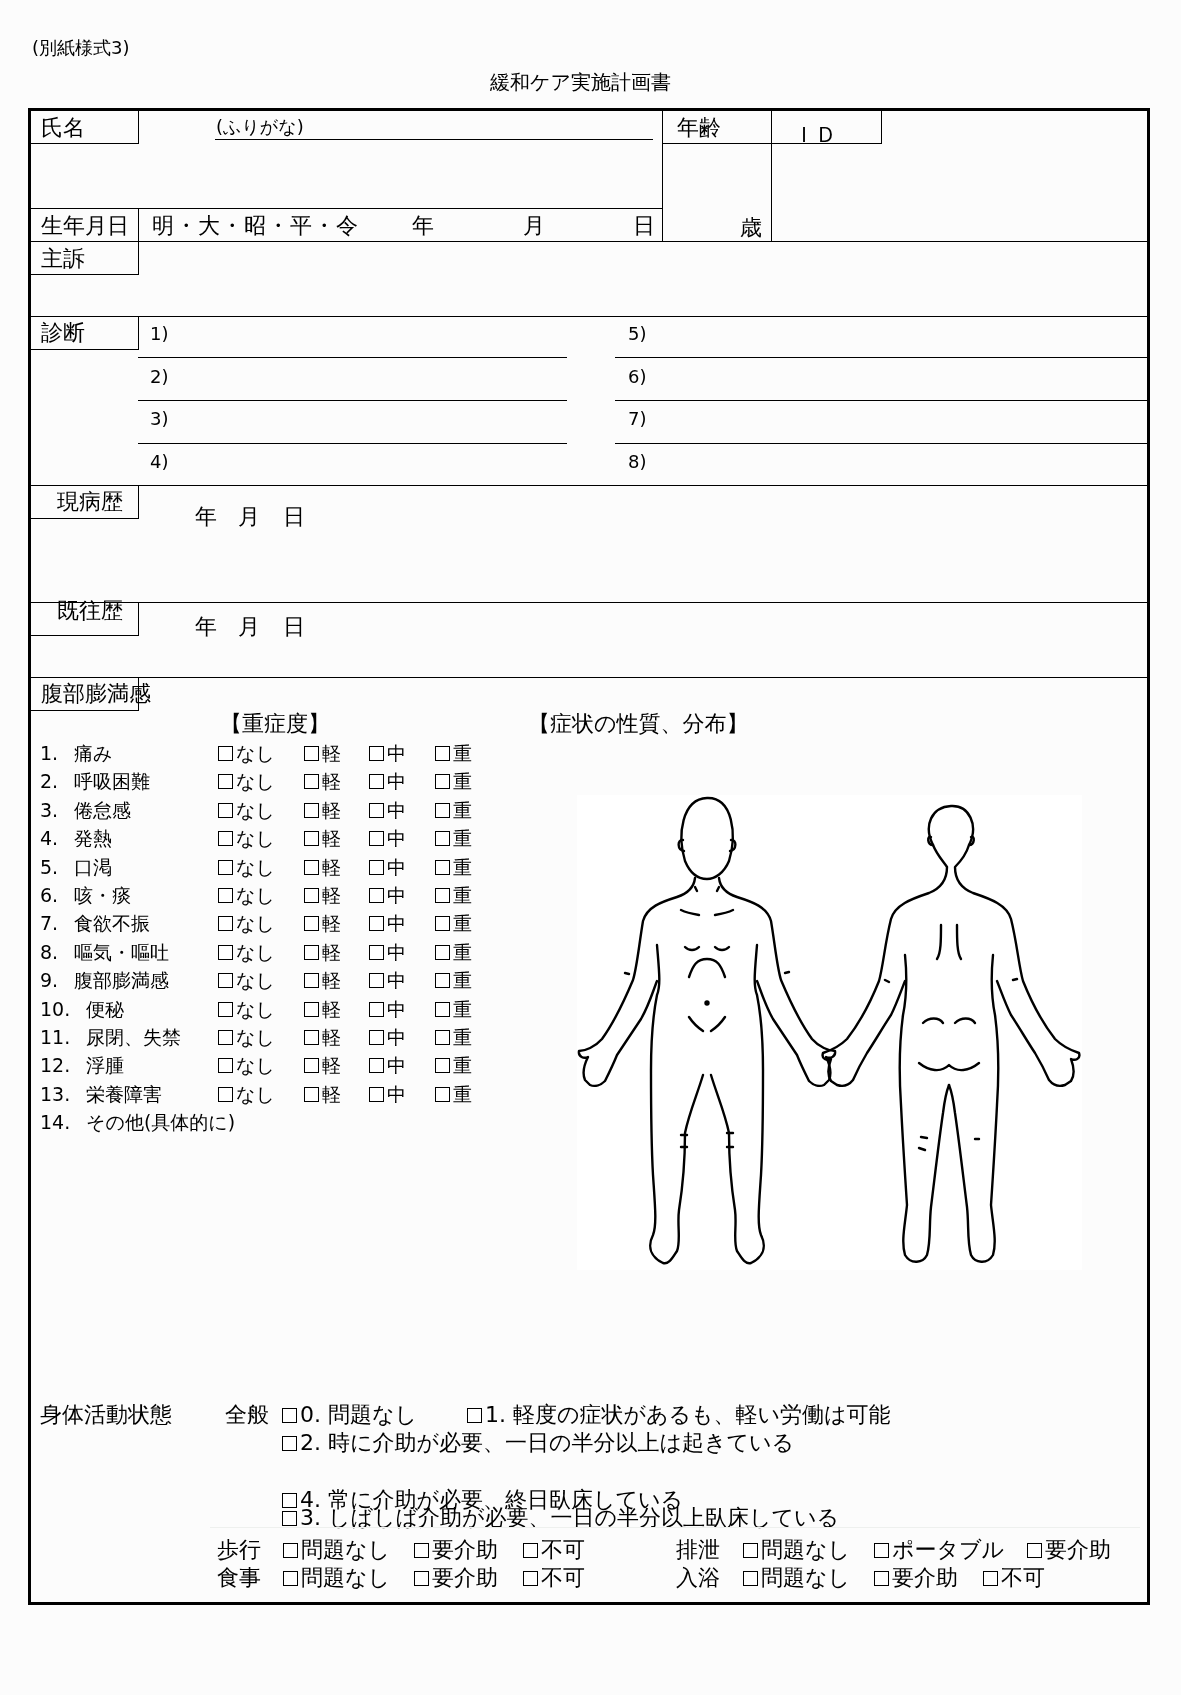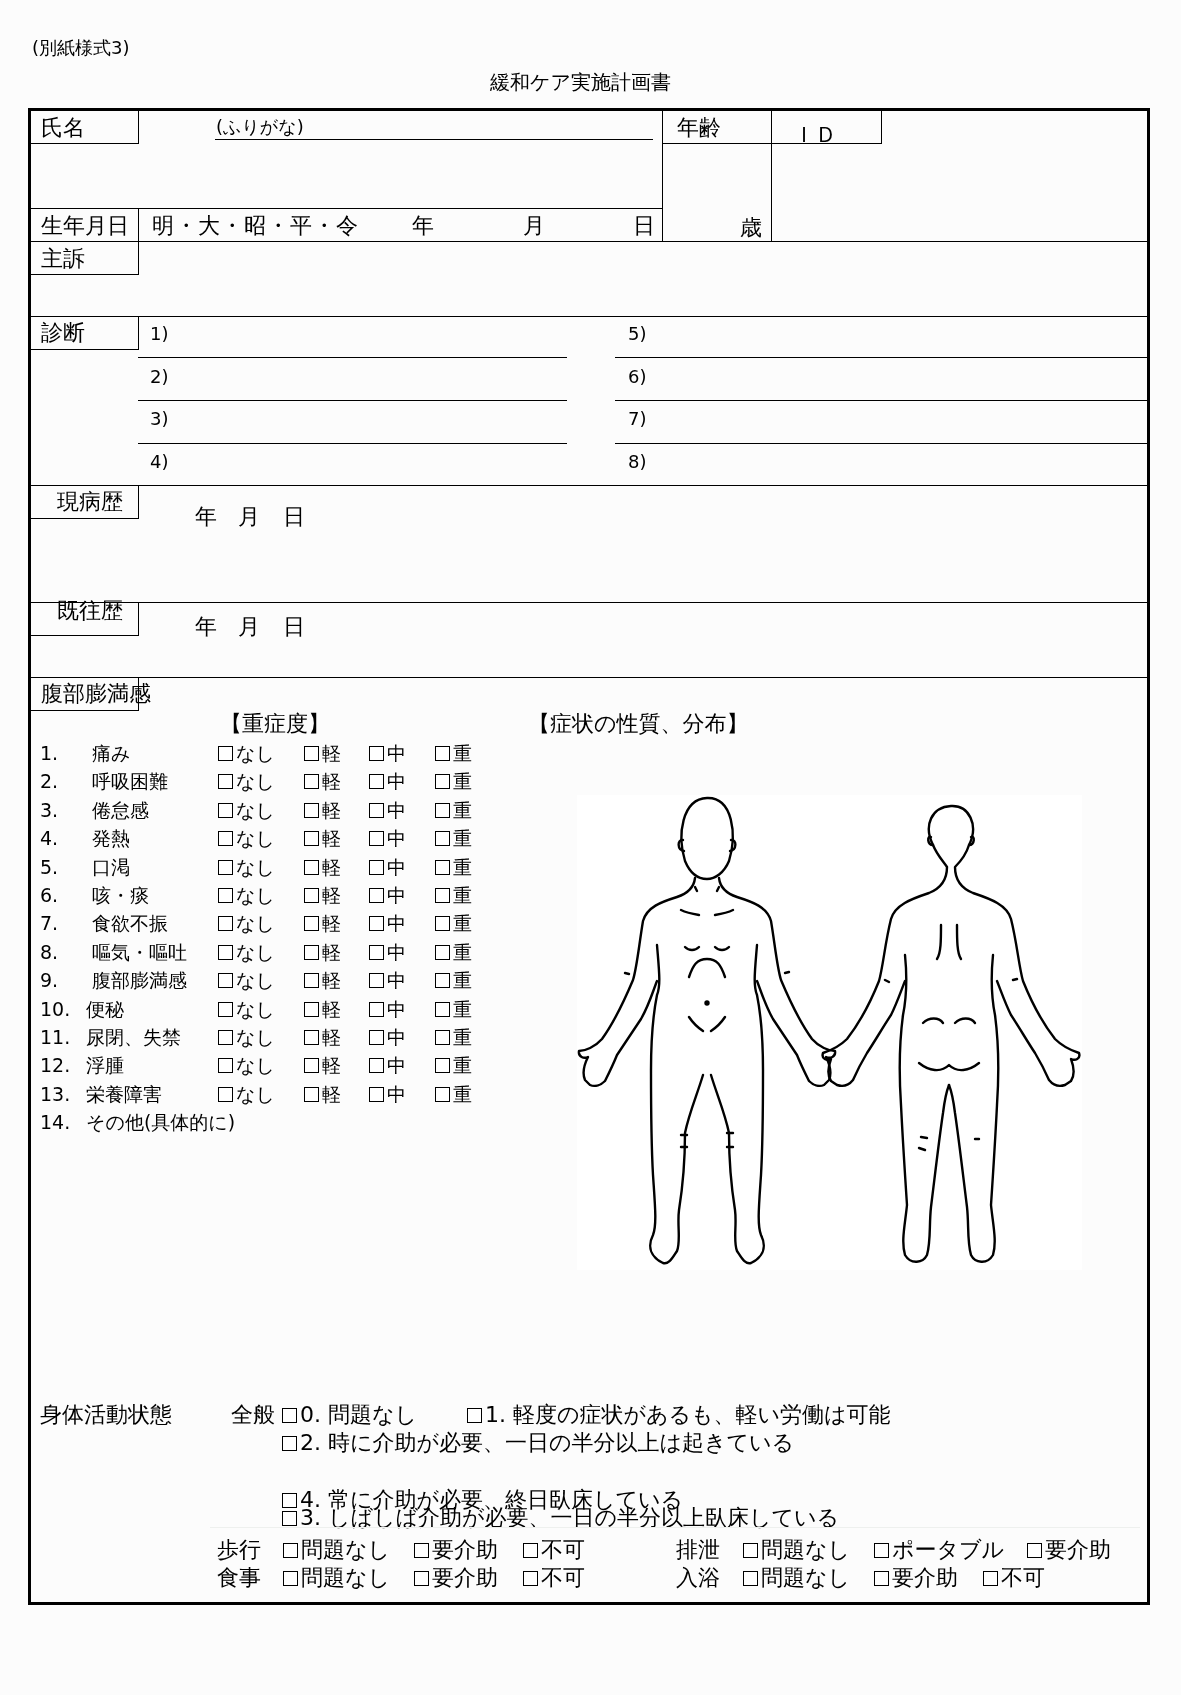--- a/index.html
+++ b/index.html
@@ -11,21 +11,21 @@
   .hline { position:absolute; height:0; border-top:1.5px solid #000; }
   .vline { position:absolute; width:0; border-left:1.5px solid #000; }
   .box { position:absolute; border:1.5px solid #000; box-sizing:border-box; }
   .frame { position:absolute; left:28px; top:108px; width:1122px; height:1497px;
            border:3.5px solid #000; box-sizing:border-box; }
   .lbl { position:absolute; font-size:22px; line-height:22px; white-space:nowrap; }
   .cb { display:inline-block; width:15px; height:15px; border:1.3px solid #000; box-sizing:border-box;
         vertical-align:-1px; margin-right:3px; background:#fff; }
   .sev-row { position:absolute; left:40px; height:28px; font-size:19px; line-height:22px; white-space:nowrap; }
   .sev-row .num { position:absolute; left:0; }
-  .sev-row .name { position:absolute; left:52px; }
+  .sev-row .name { position:absolute; left:34px; }
   .sev-row .name.wide { left:46px; }
   .sev-opt { position:absolute; }
   .figure { position:absolute; left:577px; top:795px; width:505px; height:475px; background:#fff; }
 </style>
 </head>
 <body>
 
 <div class="t" style="left:32px;top:37px;font-size:18px;">(別紙様式3)</div>
 <div class="t" style="left:490px;top:71px;font-size:20px;">緩和ケア実施計画書</div>
 
@@ -274,21 +274,21 @@
       <path d="M344 342 L350 343"></path>
         <path d="M342 353 L348 355"></path>
       <path d="M398 344 L402 344"></path>
       <path d="M308 185 L312 187"></path>
         <path d="M436 185 L440 184"></path>
     </g>
   </svg>
 </div>
 
 <div class="lbl" style="left:40px;top:1404px;">身体活動状態</div>
-<div class="lbl" style="left:231px;top:1404px;text-align:right;">全般</div>
+<div class="lbl" style="left:225px;top:1404px;text-align:right;">全般</div>
 
 <div class="lbl" style="left:282px;top:1404px;"><span class="cb"></span><span>0. 問題なし</span></div>
 <div class="lbl" style="left:467px;top:1404px;"><span class="cb"></span><span>1. 軽度の症状があるも、軽い労働は可能</span></div>
 <div class="lbl" style="left:282px;top:1432px;"><span class="cb"></span><span>2. 時に介助が必要、一日の半分以上は起きている</span></div>
 <div class="lbl" style="left:282px;top:1507px;"><span class="cb"></span><span>3. しばしば介助が必要、一日の半分以上臥床している</span></div>
 <div class="lbl" style="left:282px;top:1489px;"><span class="cb"></span><span>4. 常に介助が必要、終日臥床している</span></div>
 
 <div class="hline" style="left:210px;top:1527px;width:930px;border-top:1px solid #eef0ee;"></div>
 
 <div class="lbl" style="left:217px;top:1539px;">歩行</div>

